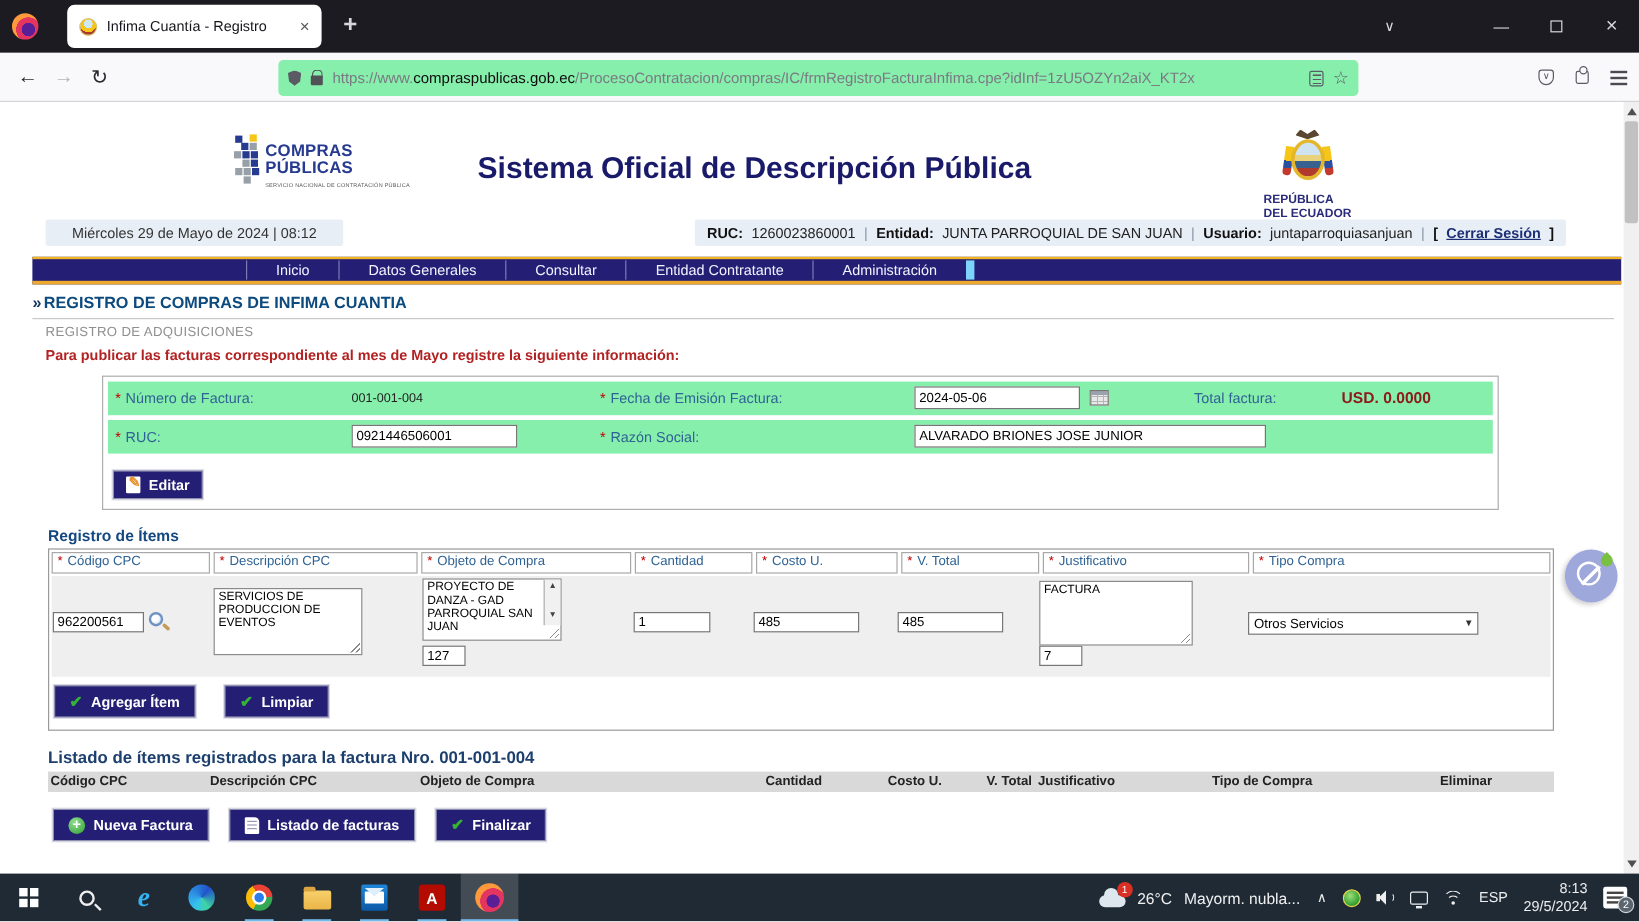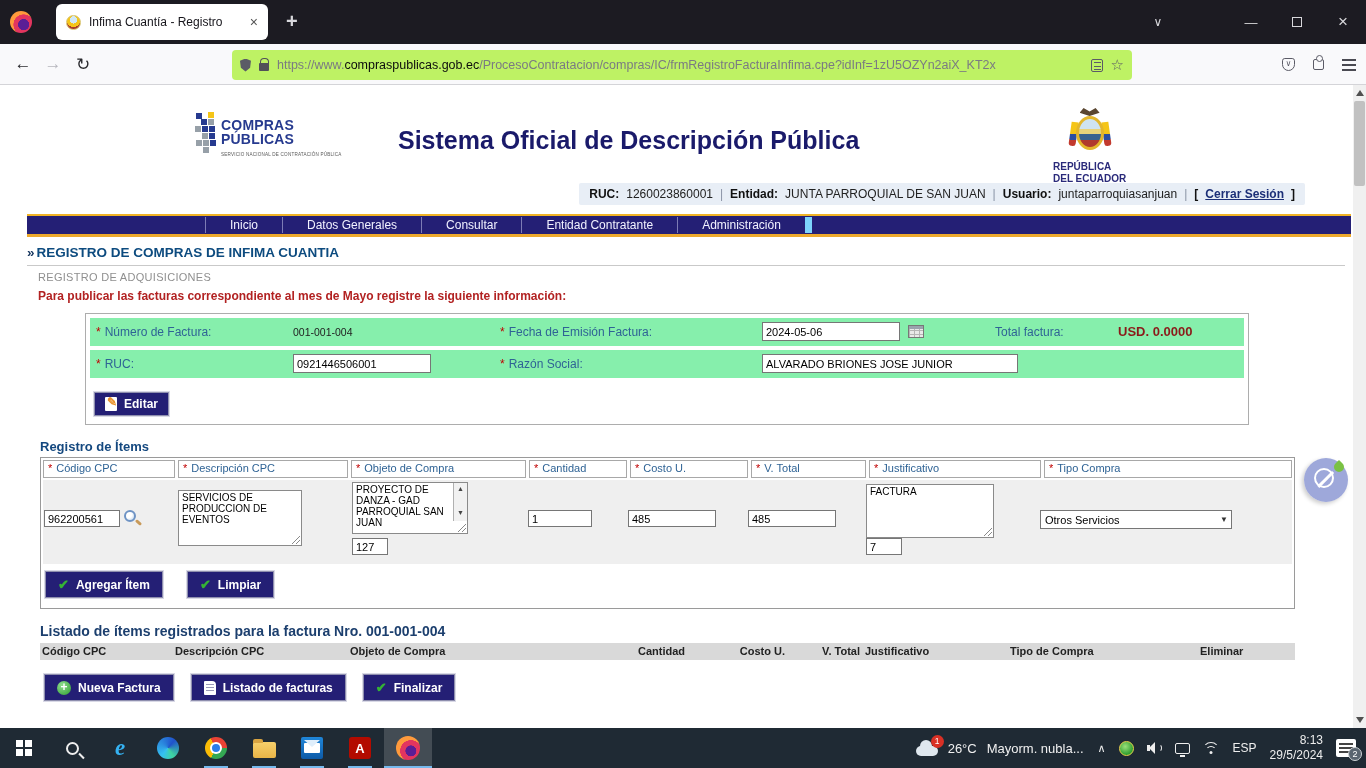--- a/index.html
+++ b/index.html
@@ -22,21 +22,21 @@
   .winctl > div { width:46px; height:44px; display:flex; align-items:center; justify-content:center; color:#d8d8dc; }
   .tablist-btn { position:absolute; right:190px; top:0; width:36px; height:44px; display:flex; align-items:center; justify-content:center; color:#d8d8dc; font-size:12px; }
   .glyph-min { font-size:13px; }
   .glyph-max { width:10px; height:10px; border:1.5px solid #d8d8dc; }
   .glyph-close { font-size:17px; }
 
   .toolbar { position:absolute; left:0; top:44px; width:1366px; height:41px; background:#f9f9fb; border-bottom:1px solid #d4d4d8; display:flex; align-items:center; }
   .navbtn { width:30px; text-align:center; font-size:17px; color:#2a2a2e; }
   .navbtn.disabled { color:#b6b6bd; }
   .navbtn.back { margin-left:8px; }
-  .urlbar { position:absolute; left:232px; top:6px; width:900px; height:30px; background:#bef264; border-radius:4px;
+  .urlbar { position:absolute; left:232px; top:6px; width:900px; height:30px; background:#86efac; border-radius:4px;
             display:flex; align-items:center; padding:0 8px; gap:8px; }
   .shield { width:11px; height:13px; background:#5b5b66; clip-path:polygon(50% 0,100% 18%,92% 72%,50% 100%,8% 72%,0 18%); }
   .lock { position:relative; width:10px; height:8px; background:#515158; border-radius:1px; margin-top:4px; }
   .lock::before { content:""; position:absolute; left:1px; top:-5px; width:7px; height:6px; border:1.5px solid #515158; border-bottom:none; border-radius:4px 4px 0 0; }
   .url { flex:1; font-size:12.5px; white-space:nowrap; overflow:hidden; }
   .url .dim { color:#7a7a82; }
   .url .dom { color:#0c0c0d; }
   .reader { width:12px; height:13px; border:1.5px solid #5b5b66; border-radius:2px;
             background: repeating-linear-gradient(#5b5b66 0 1.2px, transparent 1.2px 3.6px); background-size:7px 10px; background-position:2px 2px; background-repeat:no-repeat; }
   .star { color:#5b5b66; font-size:15px; }
@@ -93,21 +93,21 @@
   .inv-row .lab { position:absolute; top:7px; color:#2f6395; }
   .req { color:#c00000; margin-right:4px; }
   .l1 { left:6px; } .v1 { position:absolute; left:203px; top:8px; font-size:10.5px; color:#222; }
   .l2 { left:410px; }
   .fld { position:absolute; top:4px; height:19px; border:1px solid #767676; background:#fff; font-size:11px; padding:0 3px; font-family:"Liberation Sans",sans-serif; }
   .fecha { left:672px; width:138px; }
   .cal { position:absolute; left:818px; top:7px; width:16px; height:13px; border:1px solid #777; background:#e9e9e9;
          background-image:linear-gradient(#9aa2ad 0 3px, transparent 3px), repeating-linear-gradient(90deg,#b5b5b5 0 1px, transparent 1px 5px), repeating-linear-gradient(#b5b5b5 0 1px, transparent 1px 4px); }
   .ltot { left:905px; } .vtot { position:absolute; left:1028px; top:6px; font-size:13px; font-weight:bold; color:#8b1a1a; }
   .ruc-in { left:203px; width:138px; }
-  .razon-in { left:672px; width:256px; }
+  .razon-in { left:672px; width:293px; }
 
   .btn { display:inline-flex; align-items:center; gap:7px; background:#241f75; color:#fff; font-weight:bold; font-size:12px;
          padding:5px 12px; border:1px solid #8f8fae; outline:1px solid #d9d9e6; }
   .editar-btn { position:absolute; left:8px; top:78px; padding:4px 10px; }
   .doc-ic { position:relative; width:12px; height:14px; background:#fff; border-radius:1px; }
   .doc-ic::after { content:"✎"; position:absolute; left:2px; top:-2px; color:#e8912d; font-size:12px; }
   .check { color:#35b335; font-size:13px; }
 
   .items-title { position:absolute; left:40px; top:354px; font-size:13px; font-weight:bold; color:#14487f; }
   .items-box { position:absolute; left:40px; top:372px; width:1255px; height:152px; border:1px solid #9a9a9a; padding:2px; background:#fff; }
@@ -271,20 +271,21 @@
           <div class="flagr"></div>
           <div class="oval"></div>
       </div>
       <div class="crest-text">
         <div>REPÚBLICA</div>
         <div>DEL ECUADOR</div>
       </div>
     </div>
 
     <div class="infobar">
+      <div class="date-pill">Miércoles 29 de Mayo de 2024 | 08:12</div>
       <div class="user-pill">
         <b>RUC:</b>
         <span>1260023860001</span>
         <span class="sep">|</span>
         <b>Entidad:</b>
         <span>JUNTA PARROQUIAL DE SAN JUAN</span>
         <span class="sep">|</span>
         <b>Usuario:</b>
         <span>juntaparroquiasanjuan</span>
         <span class="sep">|</span>

